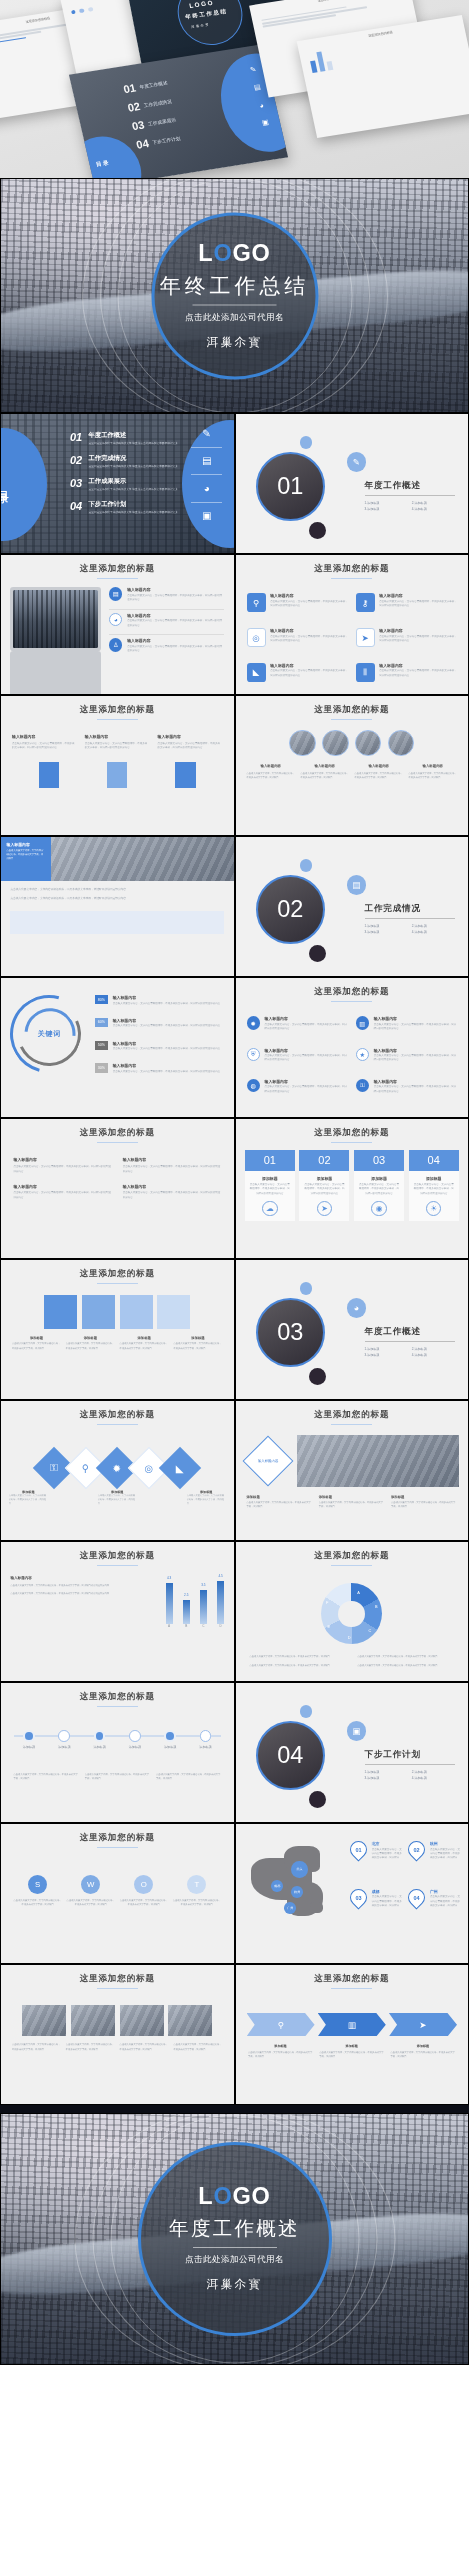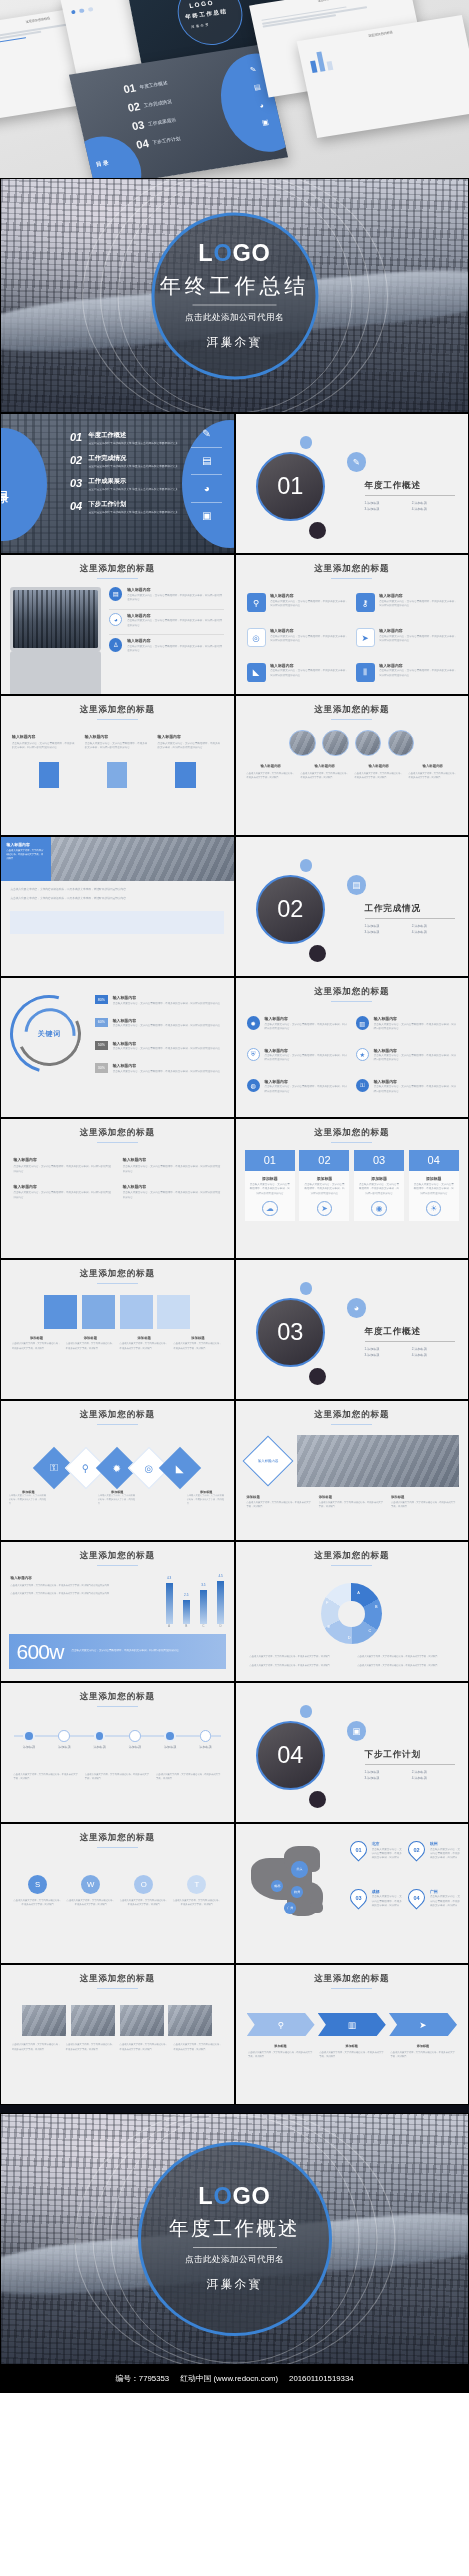--- a/index.html
+++ b/index.html
@@ -970,24 +970,20 @@
               </div>
           </div>
           <div class="axis-lbl">
             <span>A</span>
             <span>B</span>
             <span>C</span>
             <span>D</span>
           </div>
         </div>
       </div>
-      <div class="bigstat">
-        <div class="n">600w</div>
-        <div class="p">点击输入您要文字内容，文字内容需概括精炼，不用多余的文字事例，简洁醒目的说明这部分内容</div>
-      </div>
     </div>
 
     <div class="slide">
       <div class="slide-title">这里添加您的标题</div>
       <div class="title-rule"></div>
       <div style="display:flex;justify-content:center;padding:17px 0 0">
         <div class="donut">
           <i style="top:6.3px;left:36px">A</i>
           <i style="top:20.3px;right:4.7px">B</i>
           <i style="bottom:11px;right:11px">C</i>
@@ -1202,20 +1198,15 @@
     <div class="orbit" style="left:50%;top:50%;width:321px;height:266px;transform:translate(-50%,-50%)"></div>
     <div class="cover-circle" style="width:194px;height:194px">
       <div class="logo-txt"><span>L</span><span class="o">O</span><span>GO</span></div>
       <div class="cover-h1 small">年度工作概述</div>
       <div class="cover-sep"></div>
       <div class="cover-sub">点击此处添加公司代用名</div>
       <div class="cover-brand">洱巢尒寳</div>
     </div>
   </div>
 
-  <div class="footer">
-    <span>编号：7795353</span>
-    <span>红动中国 (www.redocn.com)</span>
-    <span>201601101519334</span>
-  </div>
 
 </div>
 
 
 </body></html>

